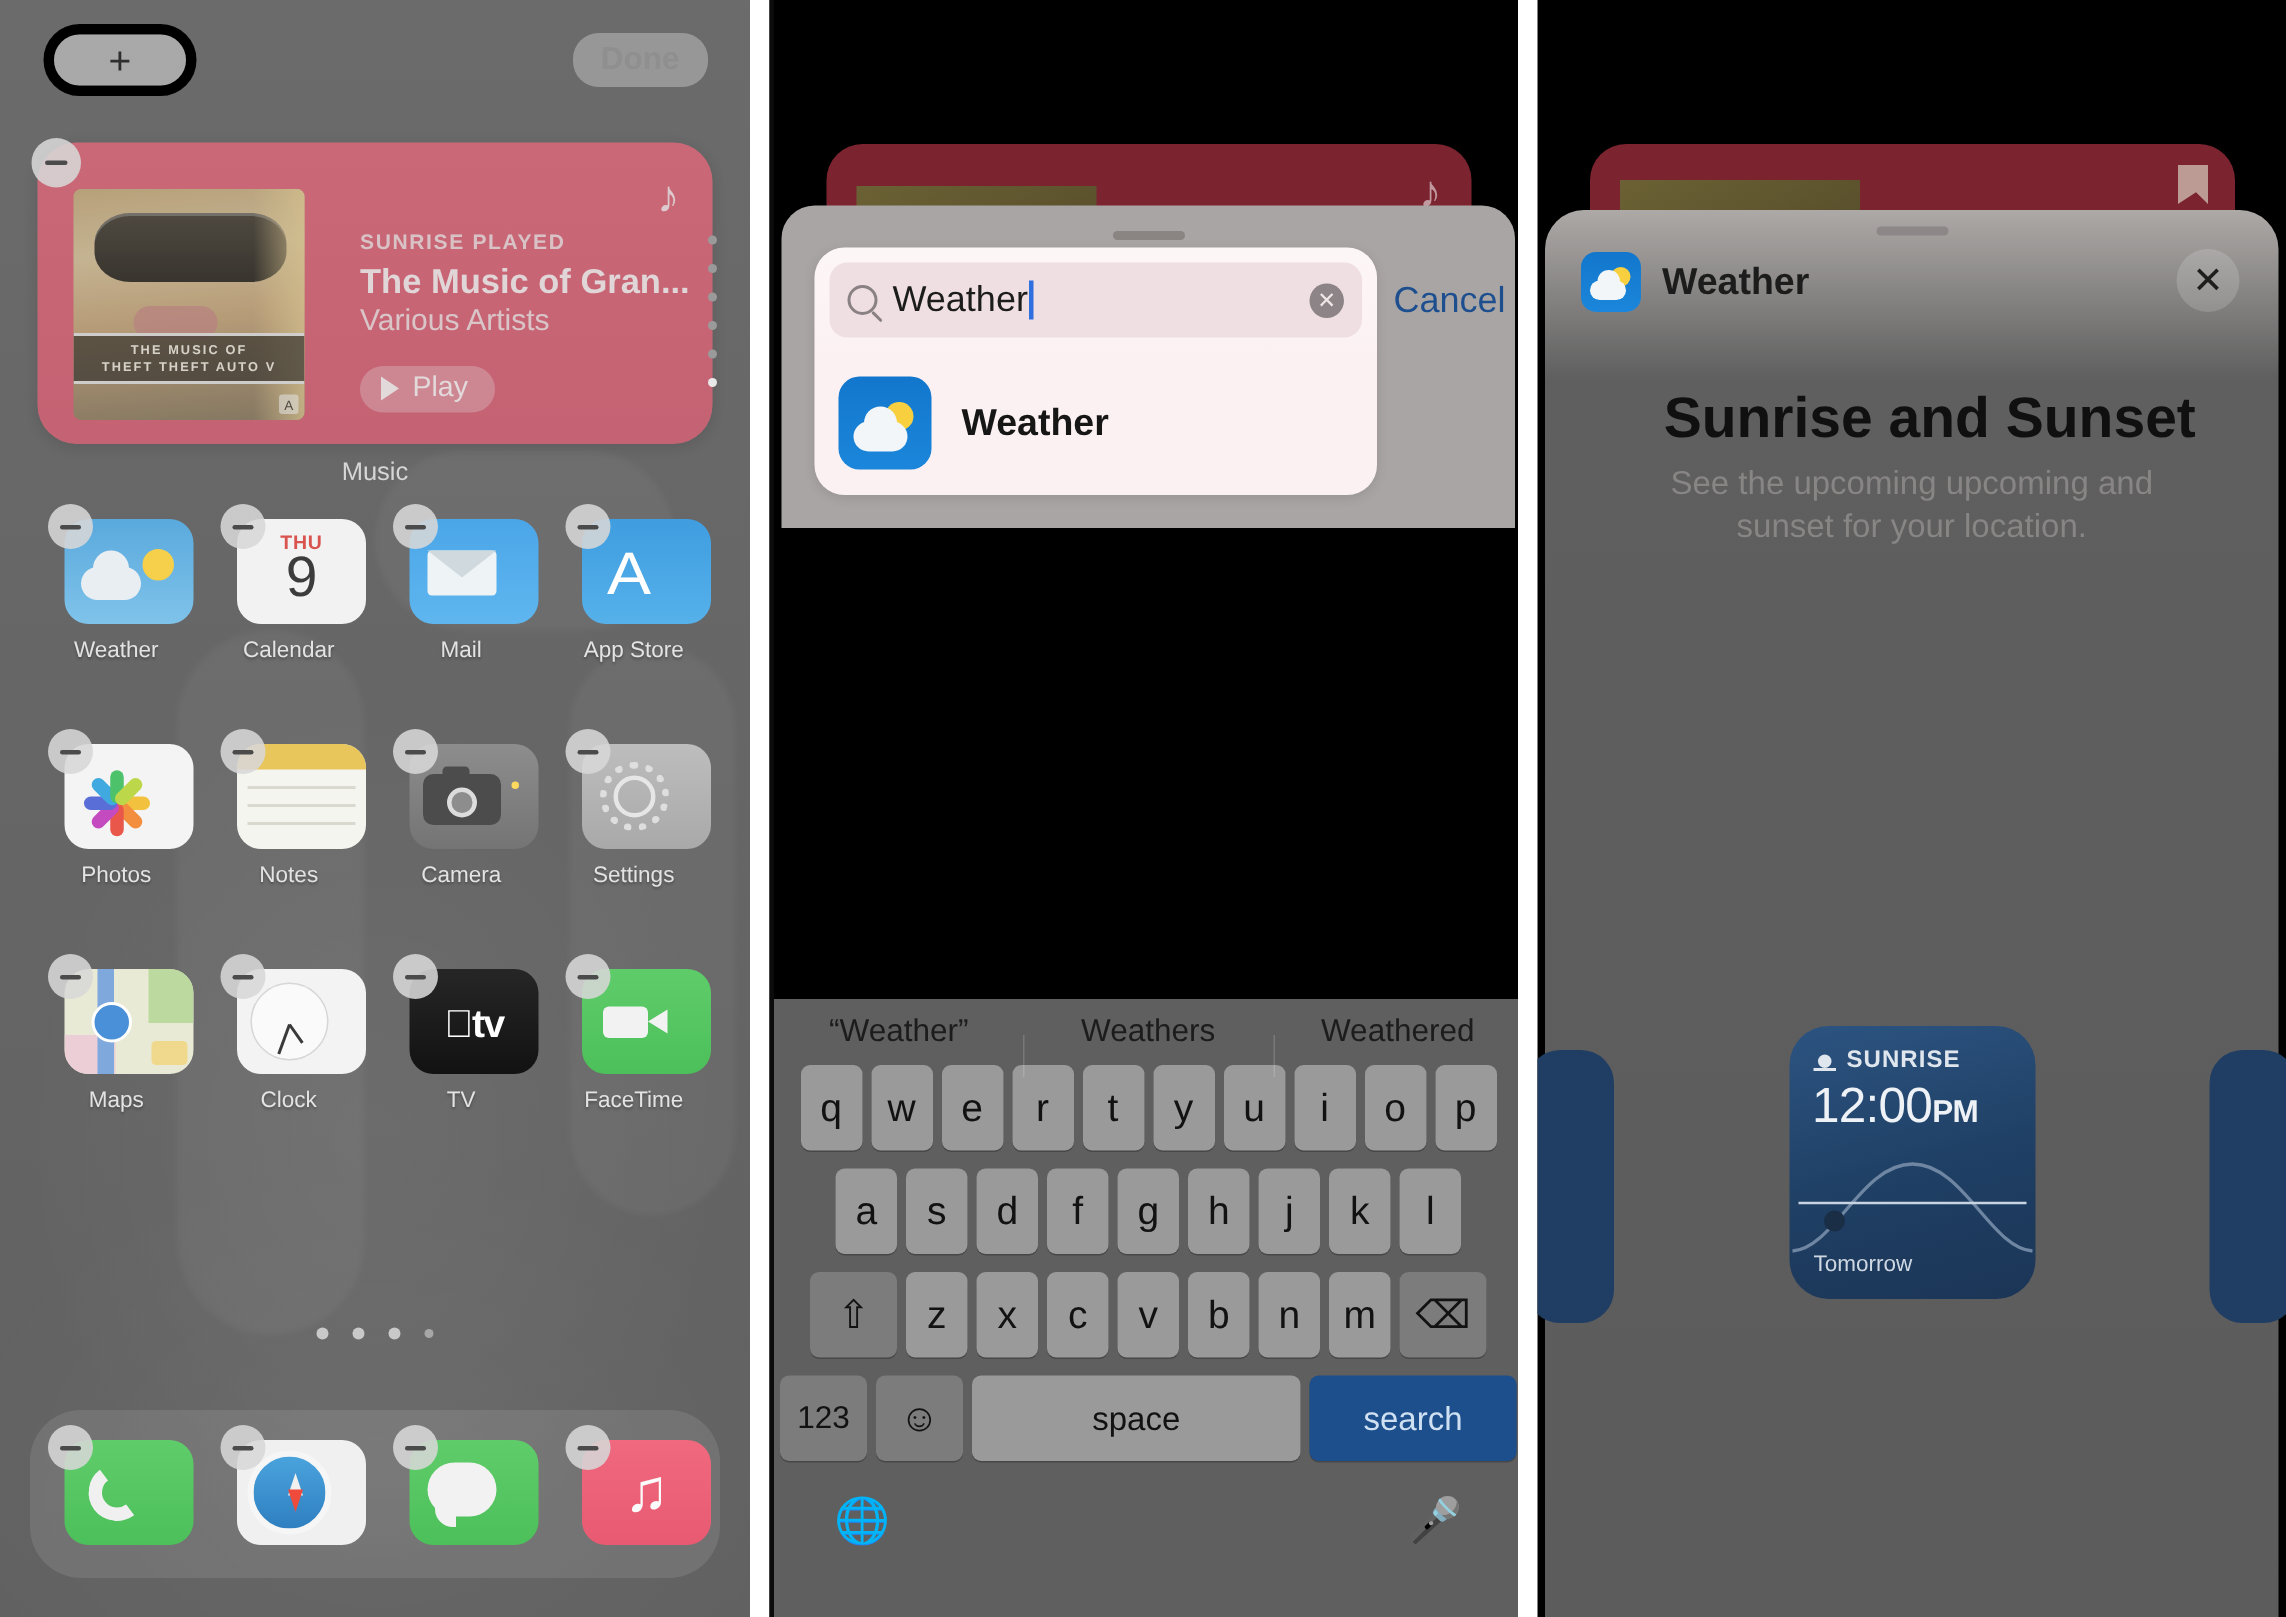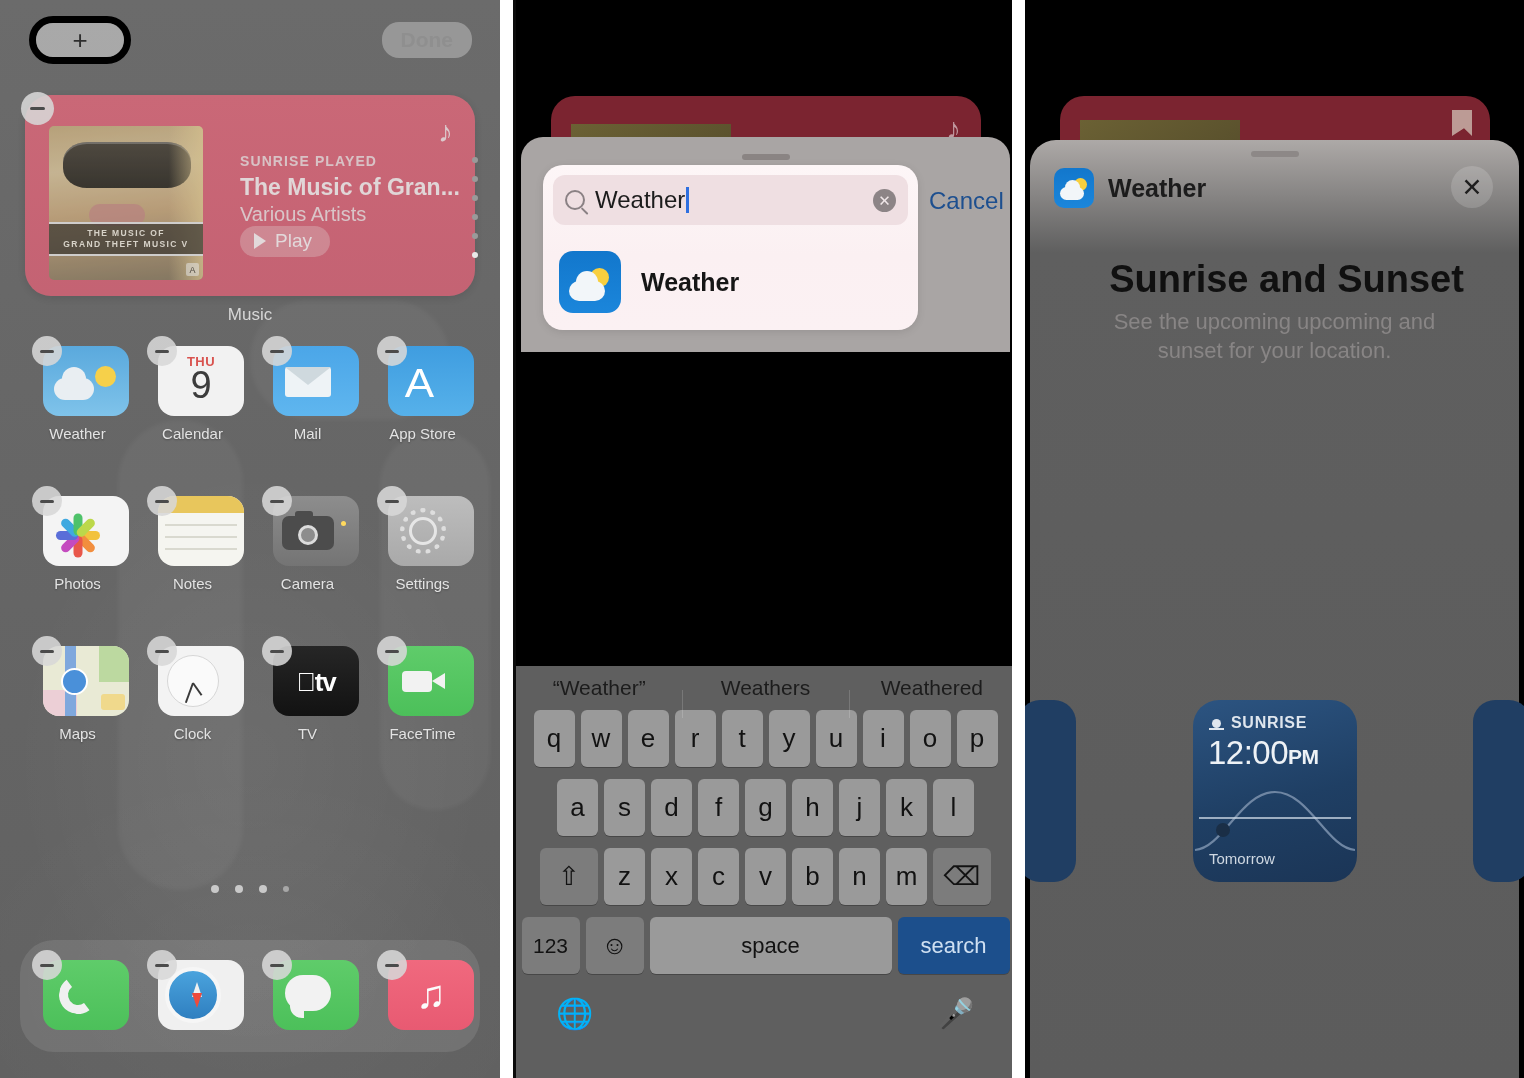--- a/index.html
+++ b/index.html
@@ -98,21 +98,21 @@
     position:absolute; right:4px; bottom:4px; width:13px; height:13px;
     border-radius:2px; background: rgba(255,255,255,.55); color:#4a4338;
     font-size:9px; display:flex; align-items:center; justify-content:center;
   }
   .mw-note { position:absolute; right:22px; top:20px; font-size:30px; color:#f5dfe3; }
   .mw-text { position:absolute; left:215px; top:58px; width:225px; }
   .mw-kicker { font-size:14px; font-weight:700; letter-spacing:1.1px; color:#f1d6da; }
   .mw-title  { font-size:23px; font-weight:600; color:#fbeef0; margin-top:5px; white-space:nowrap; }
   .mw-artist { font-size:20px; color:#f2dade; margin-top:2px; }
   .mw-play {
-    margin-top:0; display:inline-flex; align-items:center; gap:9px;
+    margin-top:18px; display:inline-flex; align-items:center; gap:9px;
     background: rgba(255,255,255,.28); border-radius:16px; padding:4px 18px 5px 14px;
     color:#fdf2f4; font-size:19px; font-weight:500;
   }
   .mw-play .tri {
     width:0;height:0;border-left:12px solid #fdf2f4;
     border-top:8px solid transparent;border-bottom:8px solid transparent;
   }
   .mw-dots { position:absolute; right:-24px; top:62px; display:flex; flex-direction:column; gap:13px; }
   .mw-dots i { width:6px;height:6px;border-radius:50%; background:#9a9a9a; display:block; }
   .mw-dots i.on { background:#e9e9e9; }
@@ -301,21 +301,21 @@
     width:41px; height:57px; border-radius:6px; background:#9a9a9a;
     display:flex; align-items:center; justify-content:center;
     color:#121212; font-size:26px; box-shadow:0 1px 0 rgba(0,0,0,.25);
   }
   .kb-row.r2 { padding:0 22px; }
   .kb-row.r3 { padding:0 0px; }
   .key.shift, .key.del { width:58px; background:#7c7c7c; }
   .key.num { width:58px; background:#7c7c7c; font-size:21px; }
   .key.emoji { width:58px; background:#7c7c7c; font-size:26px; }
   .key.space { flex:1; max-width:242px; font-size:22px; }
-  .key.search { width:112px; background:#1c4f8c; color:#cfe0f2; font-size:22px; }
+  .key.search { width:138px; background:#1c4f8c; color:#cfe0f2; font-size:22px; }
   .kb-bottom { display:flex; align-items:center; justify-content:space-between; padding:10px 40px 0; }
   .globe-ic, .mic-ic { color:#1c1c1c; font-size:30px; }
 
   
   .d-bg-card {
     position:absolute; left:35px; top:96px; width:430px; height:110px;
     border-radius:24px; background:#7b2430; overflow:hidden;
   }
   .d-bg-card .art { position:absolute; left:20px; top:24px; width:160px; height:110px;
     background:linear-gradient(150deg,#6b6134,#4c4427); }
@@ -348,21 +348,21 @@
 
   .peek-left {
     position:absolute; left:-12px; top:560px; width:58px; height:182px;
     border-radius:22px; background:#203e63;
   }
   .peek-right {
     position:absolute; right:-12px; top:560px; width:58px; height:182px;
     border-radius:22px; background:#203e63;
   }
   .sun-widget {
-    position:absolute; left:163px; top:560px; width:164px; height:182px;
+    position:absolute; left:163px; top:544px; width:164px; height:182px;
     border-radius:26px;
     background: linear-gradient(165deg,#2c5481 0%, #1f3f64 55%, #1b3556 100%);
     overflow:hidden;
   }
   .sw-head { position:absolute; left:16px; top:14px; display:flex; align-items:center; gap:7px;
      color:#dfe6ee; font-size:16px; font-weight:600; letter-spacing:.7px; }
   .sw-sunicon { width:15px; height:13px; position:relative; }
   .sw-sunicon::before { content:""; position:absolute; left:3px; top:2px; width:9px;height:9px;
      border-radius:50%; background:#dfe6ee;}
   .sw-sunicon::after { content:""; position:absolute; left:0; bottom:0; width:15px;height:2px; background:#dfe6ee;}
@@ -390,21 +390,21 @@
       <div class="done-btn">Done</div>
     </div>
 
     <div class="music-widget">
       <div class="album-art">
         <div class="aa-glasses"></div>
         <div class="aa-hair"></div>
         <div class="aa-lips"></div>
         <div class="aa-band">
           <span>THE MUSIC OF</span>
-          <span>GRAND THEFT MUSIC V</span>
+          <span>THEFT THEFT AUTO V</span>
         </div>
         <div class="aa-mark">A</div>
       </div>
       <div class="mw-note">♪</div>
       <div class="mw-text">
         <div class="mw-kicker">SUNRISE PLAYED</div>
         <div class="mw-title">The Music of Gran...</div>
         <div class="mw-artist">Various Artists</div>
         <div class="mw-play">
           <span class="tri"></span>

